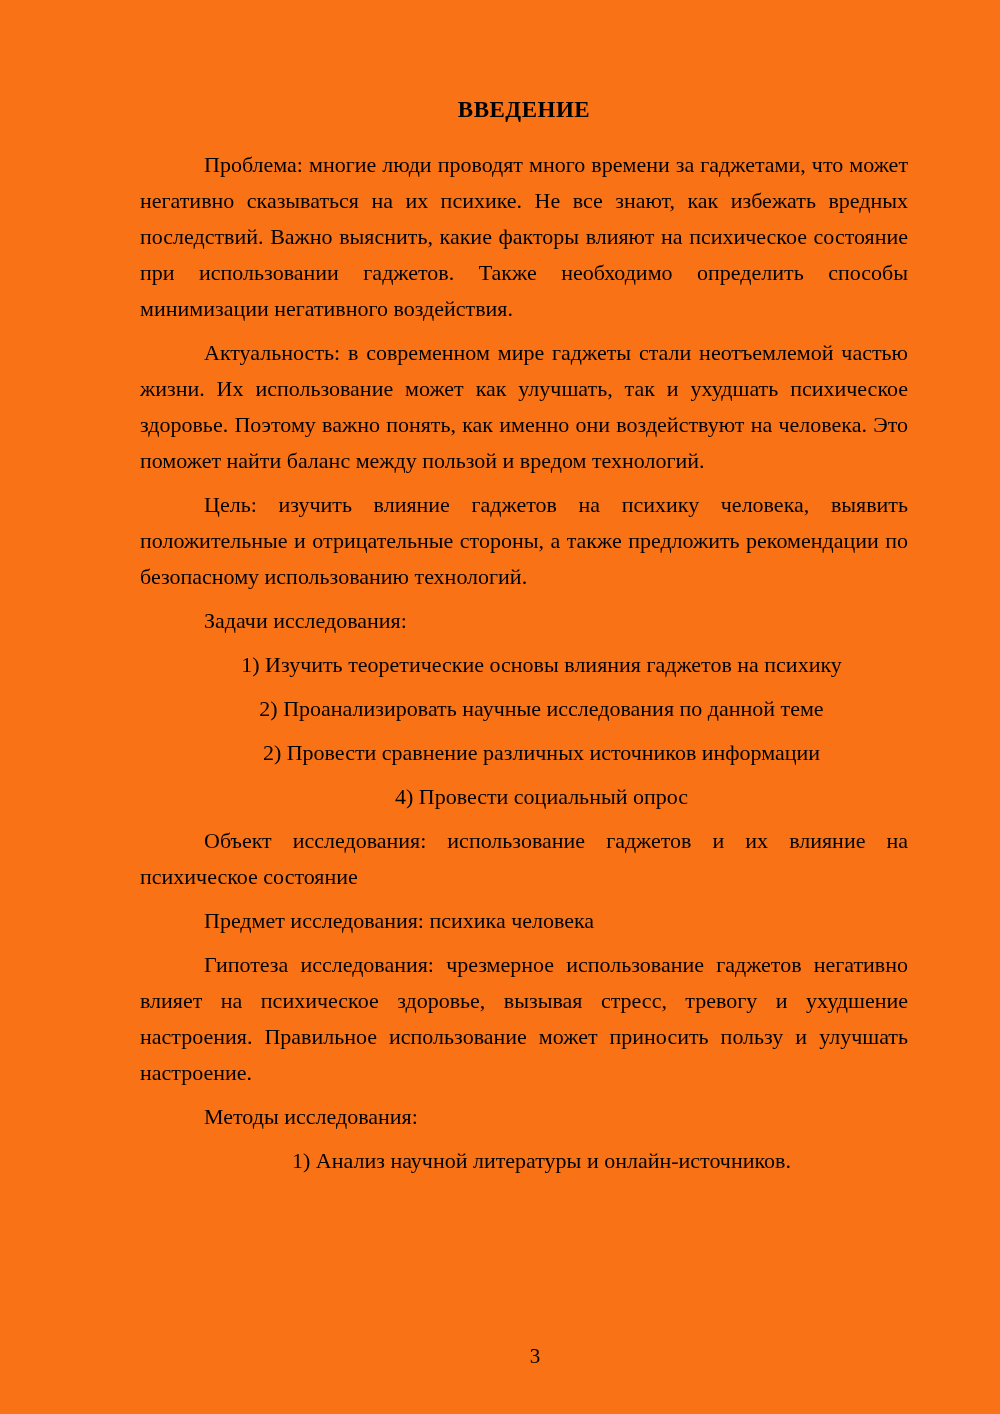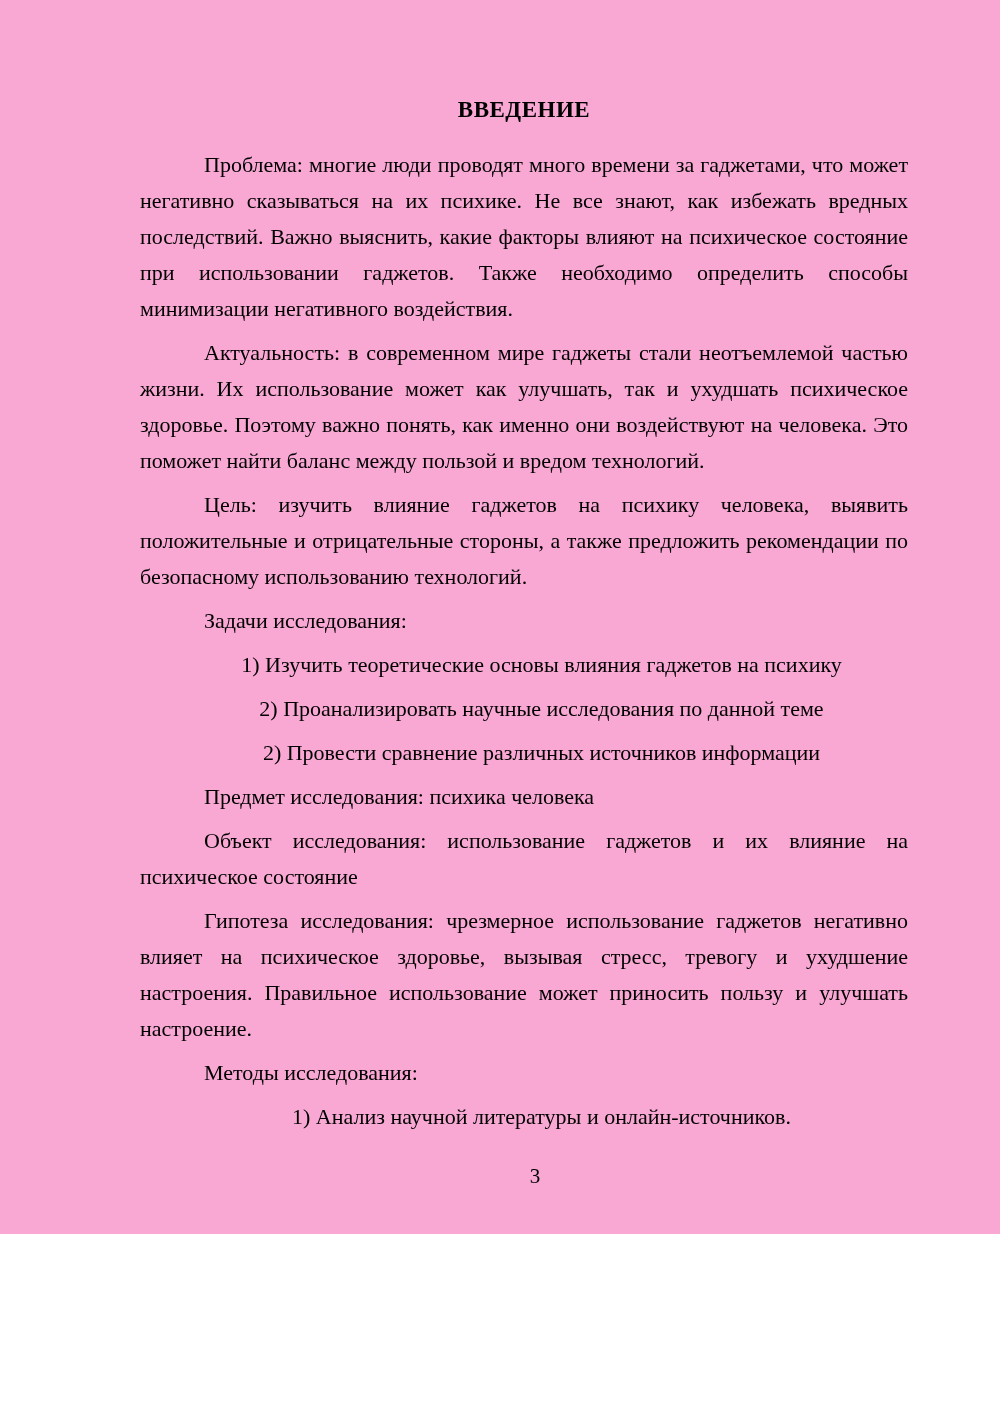--- a/index.html
+++ b/index.html
@@ -8,22 +8,22 @@
     height: 1414px;
     background: #ffffff;
   }
   body {
     font-family: "Liberation Serif", "DejaVu Serif", serif;
     color: #000000;
   }
   .page {
     position: relative;
     width: 1000px;
-    height: 1234px;
-    background: #f9a8d4;
+    height: 1414px;
+    background: #f97316;
     padding: 95px 92px 0 140px;
     overflow: hidden;
   }
   .doc-title {
     text-align: center;
     font-size: 23px;
     font-weight: bold;
     line-height: 30px;
     margin-bottom: 22px;
     letter-spacing: 0.5px;
@@ -64,24 +64,25 @@
 
   <p class="para">Актуальность: в современном мире гаджеты стали неотъемлемой частью жизни. Их использование может как улучшать, так и ухудшать психическое здоровье. Поэтому важно понять, как именно они воздействуют на человека. Это поможет найти баланс между пользой и вредом технологий.</p>
 
   <p class="para">Цель: изучить влияние гаджетов на психику человека, выявить положительные и отрицательные стороны, а также предложить рекомендации по безопасному использованию технологий.</p>
 
   <p class="para">Задачи исследования:</p>
 
   <div class="list-item">1) Изучить теоретические основы влияния гаджетов на психику</div>
   <div class="list-item">2) Проанализировать научные исследования по данной теме</div>
   <div class="list-item">2) Провести сравнение различных источников информации</div>
+  <div class="list-item">4) Провести социальный опрос</div>
+
+  <p class="para">Объект исследования: использование гаджетов и их влияние на психическое состояние</p>
 
   <p class="para">Предмет исследования: психика человека</p>
-
-  <p class="para">Объект исследования: использование гаджетов и их влияние на психическое состояние</p>
 
   <p class="para">Гипотеза исследования: чрезмерное использование гаджетов негативно влияет на психическое здоровье, вызывая стресс, тревогу и ухудшение настроения. Правильное использование может приносить пользу и улучшать настроение.</p>
 
   <p class="para">Методы исследования:</p>
 
   <div class="list-item">1) Анализ научной литературы и онлайн-источников.</div>
 
   <div class="page-number">3</div>
 
 </div>

